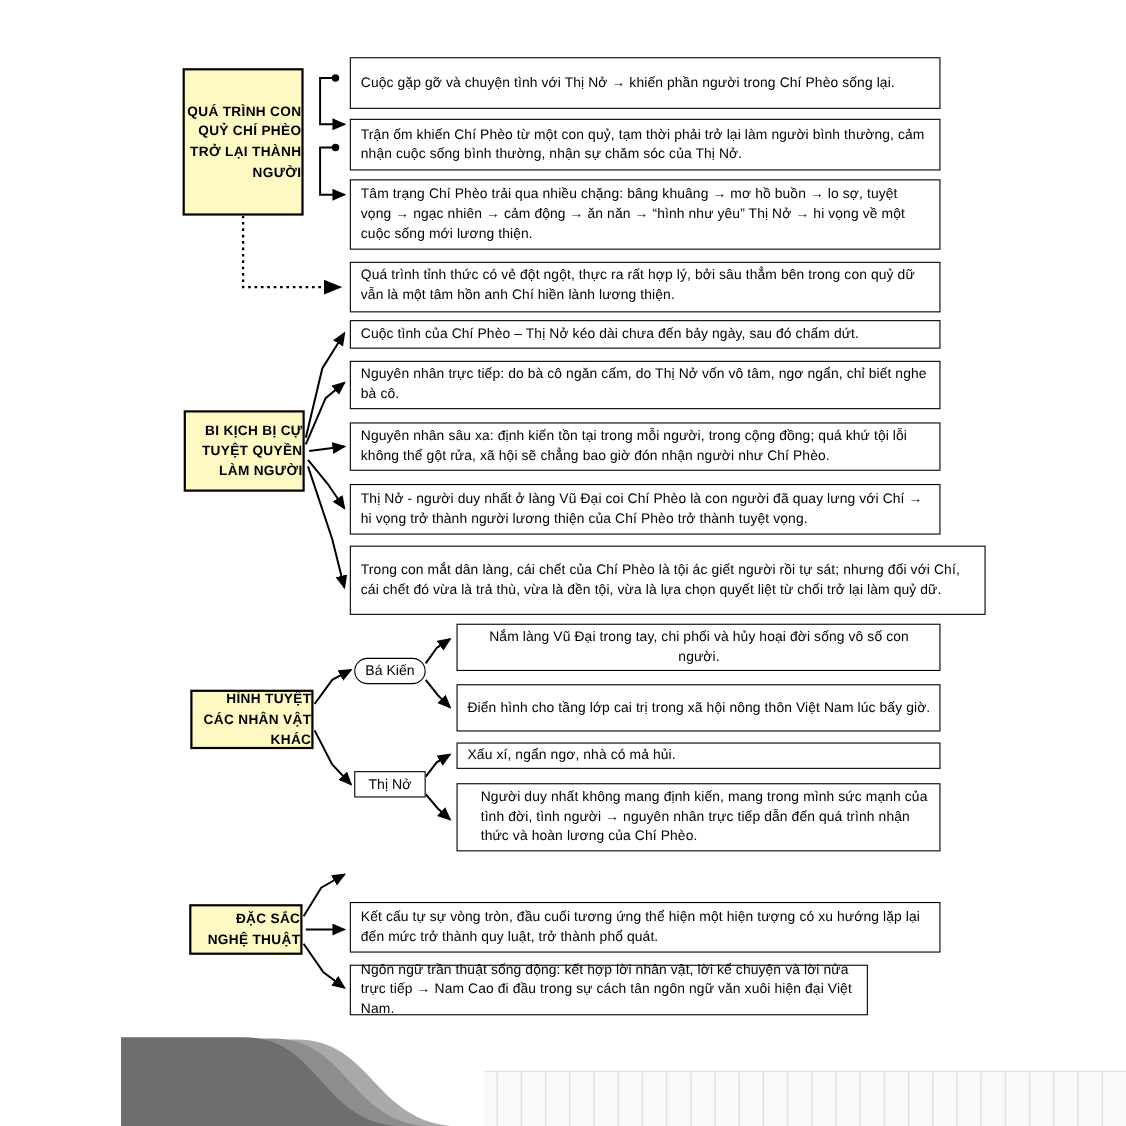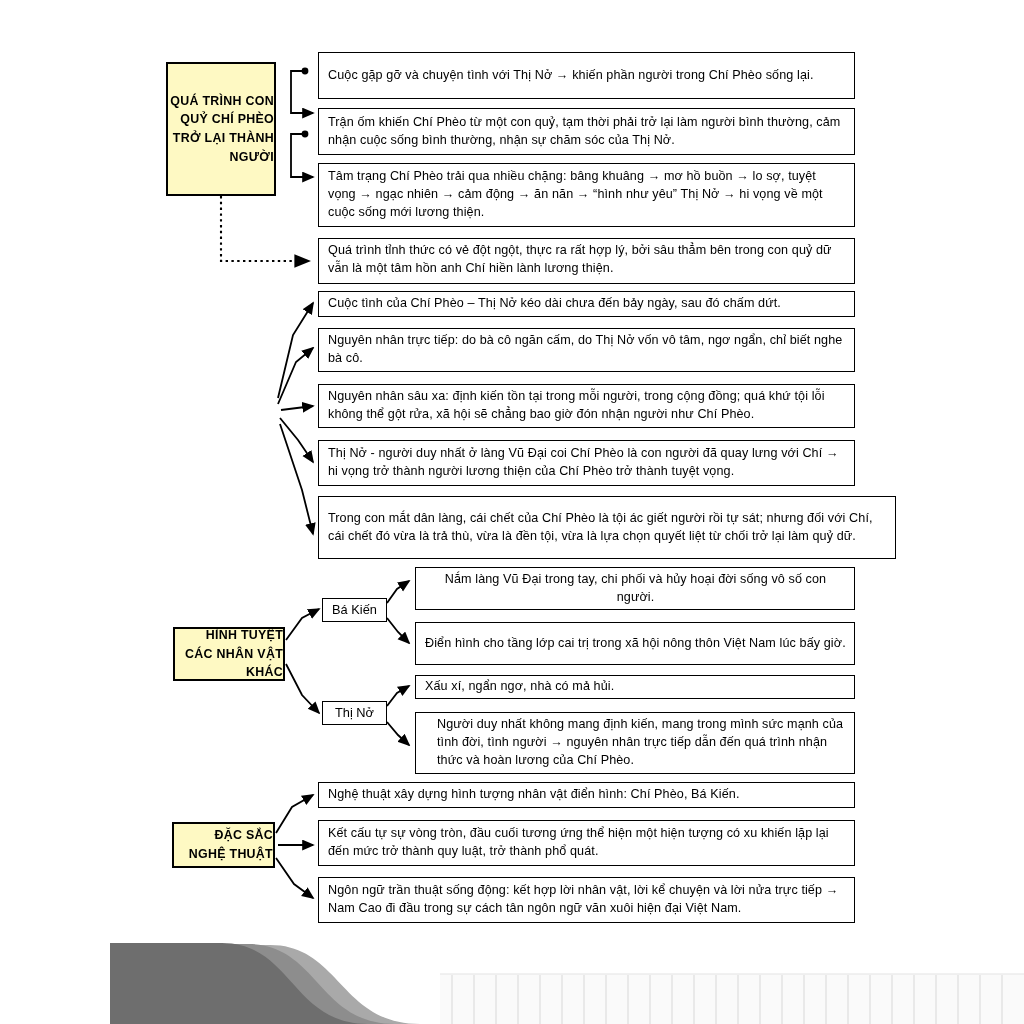--- a/index.html
+++ b/index.html
@@ -116,20 +116,23 @@
   </div>
 
   <div class="box" style="left:318px;top:163px;width:537px;height:64px;">
     <span class="txt">Tâm trạng Chí Phèo trải qua nhiều chặng: bâng khuâng → mơ hồ buồn → lo sợ, tuyệt vọng → ngạc nhiên → cảm động → ăn năn → “hình như yêu” Thị Nở → hi vọng về một cuộc sống mới lương thiện.</span>
   </div>
 
   <div class="box" style="left:318px;top:238px;width:537px;height:46px;align-items:flex-end;">
     <span class="txt">Quá trình tỉnh thức có vẻ đột ngột, thực ra rất hợp lý, bởi sâu thẳm bên trong con quỷ dữ vẫn là một tâm hồn anh Chí hiền lành lương thiện.</span>
   </div>
 
+  <div class="hbox" style="left:167px;top:373px;width:110px;height:74px;">
+    <span class="txt">BI KỊCH BỊ CỰ TUYỆT QUYỀN LÀM NGƯỜI</span>
+  </div>
 
   <div class="box" style="left:318px;top:291px;width:537px;height:26px;">
     <span class="txt">Cuộc tình của Chí Phèo – Thị Nở kéo dài chưa đến bảy ngày, sau đó chấm dứt.</span>
   </div>
 
   <div class="box" style="left:318px;top:328px;width:537px;height:44px;">
     <span class="txt">Nguyên nhân trực tiếp: do bà cô ngăn cấm, do Thị Nở vốn vô tâm, ngơ ngẩn, chỉ biết nghe bà cô.</span>
   </div>
 
   <div class="box" style="left:318px;top:384px;width:537px;height:44px;">
@@ -141,21 +144,21 @@
   </div>
 
   <div class="box" style="left:318px;top:496px;width:578px;height:63px;">
     <span class="txt">Trong con mắt dân làng, cái chết của Chí Phèo là tội ác giết người rồi tự sát; nhưng đối với Chí, cái chết đó vừa là trả thù, vừa là đền tội, vừa là lựa chọn quyết liệt từ chối trở lại làm quỷ dữ.</span>
   </div>
 
   <div class="hbox" style="left:173px;top:627px;width:112px;height:54px;">
     <span class="txt">HÌNH TUYỆT CÁC NHÂN VẬT KHÁC</span>
   </div>
 
-  <div class="mbox" style="left:322px;top:598px;width:65px;height:24px;">
+  <div class="mbox" style="left:322px;top:598px;width:65px;height:24px;border-radius:12px;">
     <span class="txt">Bá Kiến</span>
   </div>
   <div class="mbox" style="left:322px;top:701px;width:65px;height:24px;">
     <span class="txt">Thị Nở</span>
   </div>
 
   <div class="box" style="left:415px;top:567px;width:440px;height:43px;text-align:center;">
     <span class="txt">Nắm làng Vũ Đại trong tay, chi phối và hủy hoại đời sống vô số con người.</span>
   </div>
   <div class="box" style="left:415px;top:622px;width:440px;height:43px;">
@@ -165,27 +168,24 @@
     <span class="txt">Xấu xí, ngẩn ngơ, nhà có mả hủi.</span>
   </div>
   <div class="box" style="left:415px;top:712px;width:440px;height:62px;padding-left:12px;">
     <span class="txt">Người duy nhất không mang định kiến, mang trong mình sức mạnh của tình đời, tình người → nguyên nhân trực tiếp dẫn đến quá trình nhận thức và hoàn lương của Chí Phèo.</span>
   </div>
 
   <div class="hbox" style="left:172px;top:822px;width:103px;height:46px;">
     <span class="txt">ĐẶC SẮC NGHỆ THUẬT</span>
   </div>
 
-  <div class="box" style="left:318px;top:782px;width:537px;height:26px;">
-    <span class="txt">Nghệ thuật xây dựng hình tượng nhân vật điển hình: Chí Phèo, Bá Kiến.</span>
-  </div>
   <div class="box" style="left:318px;top:820px;width:537px;height:46px;">
-    <span class="txt">Kết cấu tự sự vòng tròn, đầu cuối tương ứng thể hiện một hiện tượng có xu khiến lặp lại đến mức trở thành quy luật, trở thành phổ quát.</span>
-  </div>
-  <div class="box" style="left:318px;top:877px;width:537px;height:46px;">
+    <span class="txt">Kết cấu tự sự vòng tròn, đầu cuối tương ứng thể hiện một hiện tượng có xu hướng lặp lại đến mức trở thành quy luật, trở thành phổ quát.</span>
+  </div>
+  <div class="box" style="left:318px;top:877px;width:471px;height:46px;">
     <span class="txt">Ngôn ngữ trần thuật sống động: kết hợp lời nhân vật, lời kể chuyện và lời nửa trực tiếp → Nam Cao đi đầu trong sự cách tân ngôn ngữ văn xuôi hiện đại Việt Nam.</span>
   </div>
 
   <div id="footer">
     <svg width="1024" height="94" viewBox="0 0 1024 94">
 
       <g>
         <rect x="440" y="44" width="585" height="50" fill="#fafafa"></rect>
         <line x1="440" y1="44" x2="1024" y2="44" stroke="#e3e3e3" stroke-width="1"></line>
         <g stroke="#e0e0e0" stroke-width="1.3">

